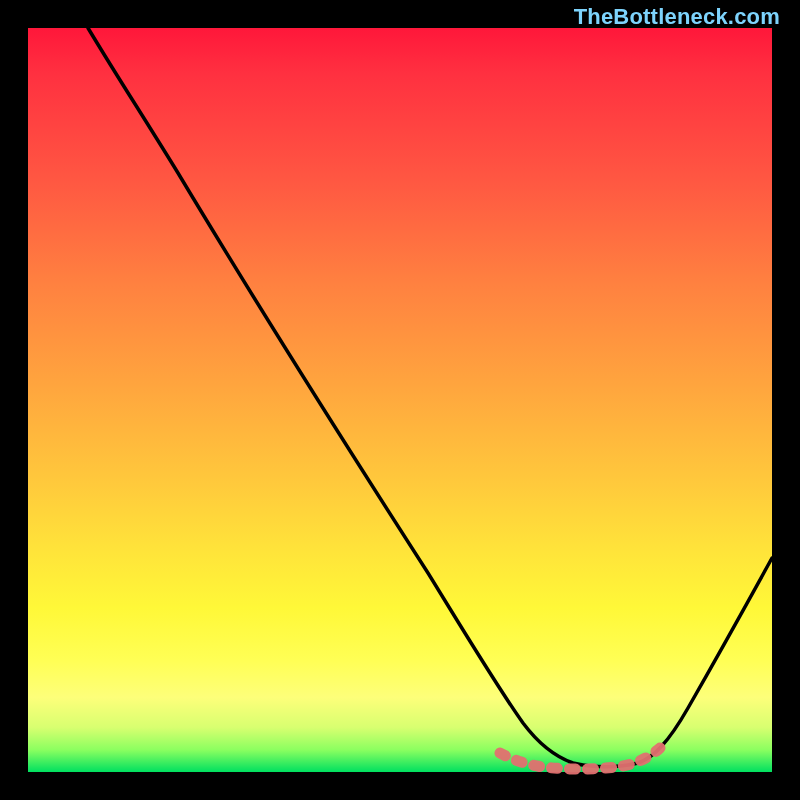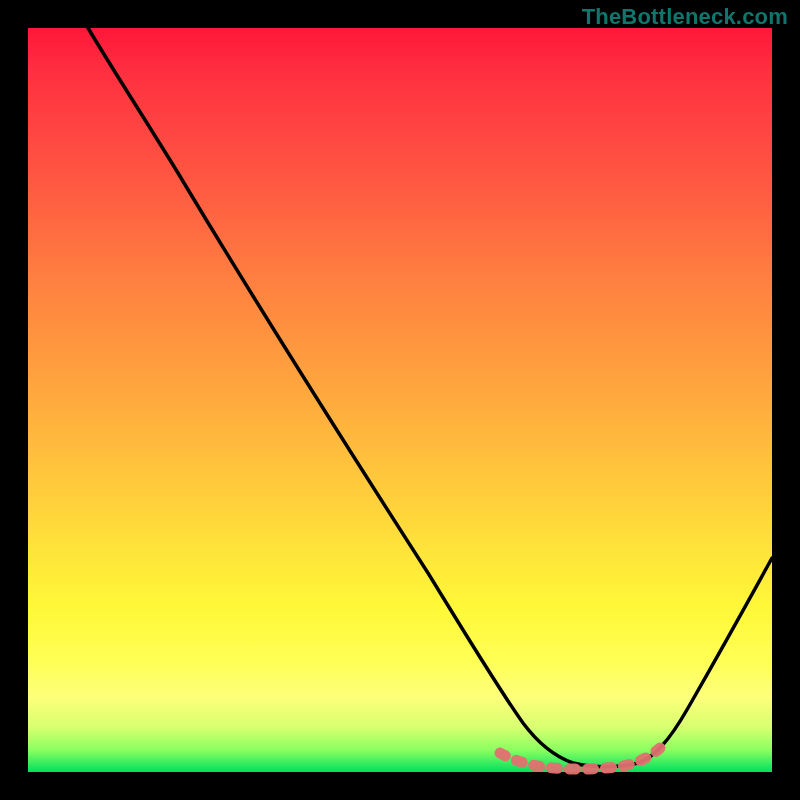--- a/index.html
+++ b/index.html
@@ -12,25 +12,25 @@
   }
   .container {
     position: relative;
     width: 800px;
     height: 800px;
     background: #000000;
   }
   .watermark {
     position: absolute;
     top: 4px;
-    right: 12px;
+    right: 20px;
     font-family: Arial, Helvetica, sans-serif;
     font-size: 22px;
     font-weight: 600;
-    color: #0f766e;
+    color: #7dd3fc;
     letter-spacing: 0.2px;
     z-index: 10;
   }
   .plot-area {
     position: absolute;
     left: 28px;
     top: 28px;
     width: 744px;
     height: 744px;
     background: linear-gradient(to bottom,

